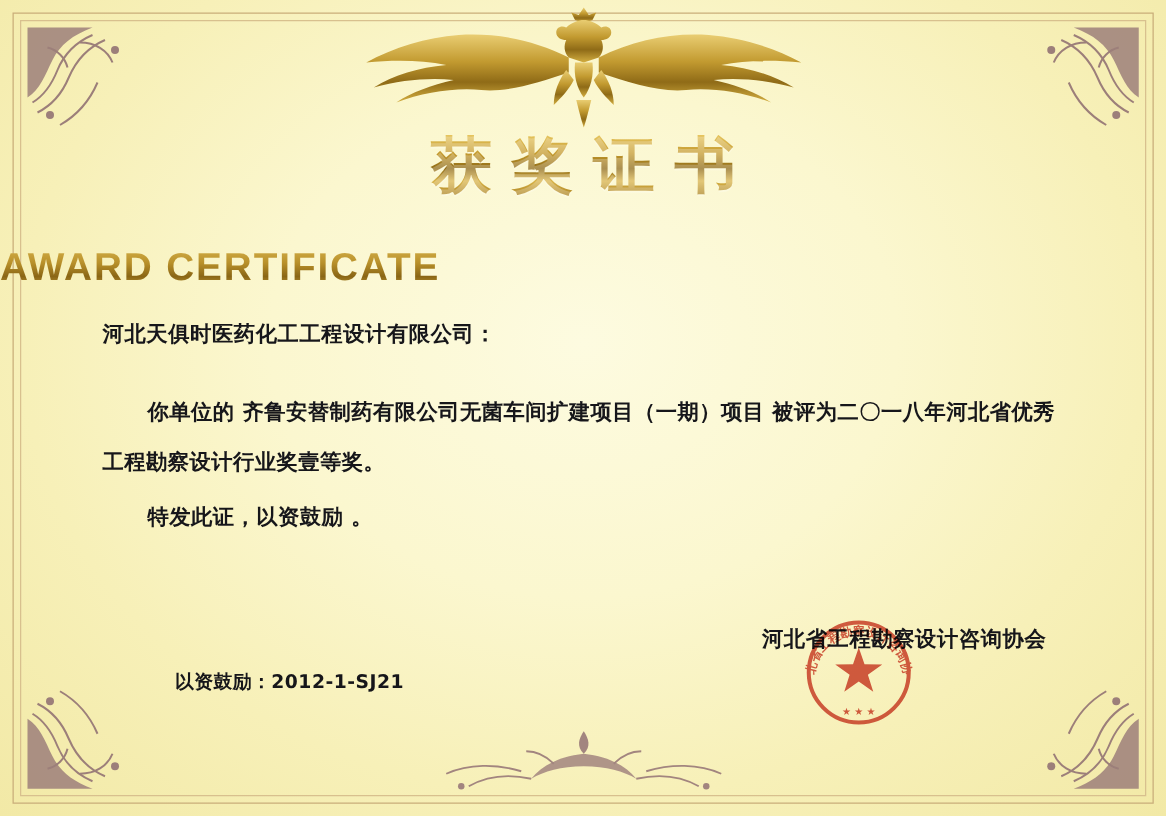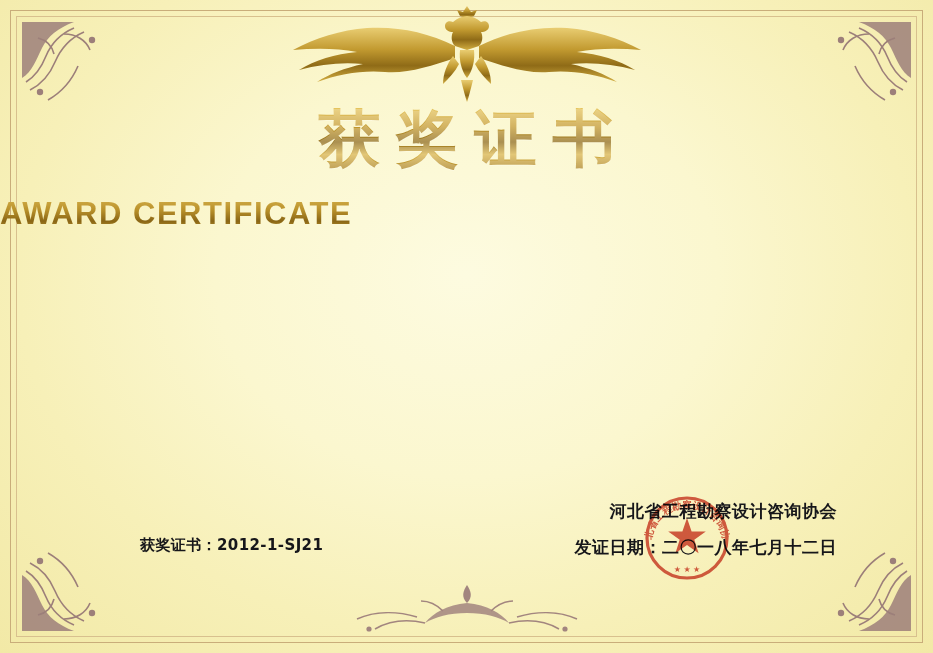--- a/index.html
+++ b/index.html
@@ -60,21 +60,21 @@
   }
   .emblem svg { display: block; width: 420px; height: 110px; }
 
   
   .title-zh {
     position: absolute;
     left: 0; right: 0;
     top: 108px;
     text-align: center;
     font-family: "DejaVu Serif", "Liberation Serif", serif;
-    font-size: 62px;
+    font-size: 49px;
     font-weight: bold;
     letter-spacing: 16px;
     text-indent: 16px;
     line-height: 1.0;
     background: linear-gradient(180deg,#e6c55e 0%, #c49a2e 30%, #8f6b17 55%, #d9b44a 75%, #a9801f 100%);
     -webkit-background-clip: text;
     background-clip: text;
     color: transparent;
     -webkit-text-fill-color: transparent;
     text-shadow: 0 1px 0 rgba(255,255,255,0.25);
@@ -258,28 +258,30 @@
         <path d="M196 54 C190 62 186 72 186 82 C192 76 198 70 202 62 Z"></path>
         <path d="M224 54 C230 62 234 72 234 82 C228 76 222 70 218 62 Z"></path>
         <path d="M204 78 C206 86 208 94 210 100 C212 94 214 86 216 78 Z"></path>
       </g>
     </svg>
   </div>
 
   <div class="title-zh">获奖证书</div>
   <div class="title-en">AWARD CERTIFICATE</div>
 
+  <div class="body-text">
+    <p class="recipient">河北天俱时医药化工工程设计有限公司：</p>
+    <p class="para">你单位的 齐鲁安替制药有限公司无菌车间扩建项目（一期）项目 被评为二〇一八年河北省优秀工程勘察设计行业奖壹等奖。</p>
+    <p class="para2">特发此证，以资鼓励 。</p>
+  </div>
 
   <div class="issuer">河北省工程勘察设计咨询协会</div>
-  <div class="issue-date">
-    <span>发证日期：</span><span>二〇一八年七月十二日</span>
-  </div>
 
   <div class="cert-no">
-    <span>获奖证书：</span><span>2012-1-SJ21</span>
+    <span>以资鼓励：</span><span>2012-1-SJ21</span>
   </div>
 
   <div class="seal">
     <svg viewBox="0 0 108 108">
       <defs>
         <path id="sealArc" d="M 54,54 m -39,0 a 39,39 0 1,1 78,0"></path>
         <path id="sealArcText" d="M 18,60 A 36,36 0 0 1 90,60"></path>
       </defs>
       <circle cx="54" cy="54" r="40" fill="none" stroke="#c8301f" stroke-width="3.2"></circle>
 

